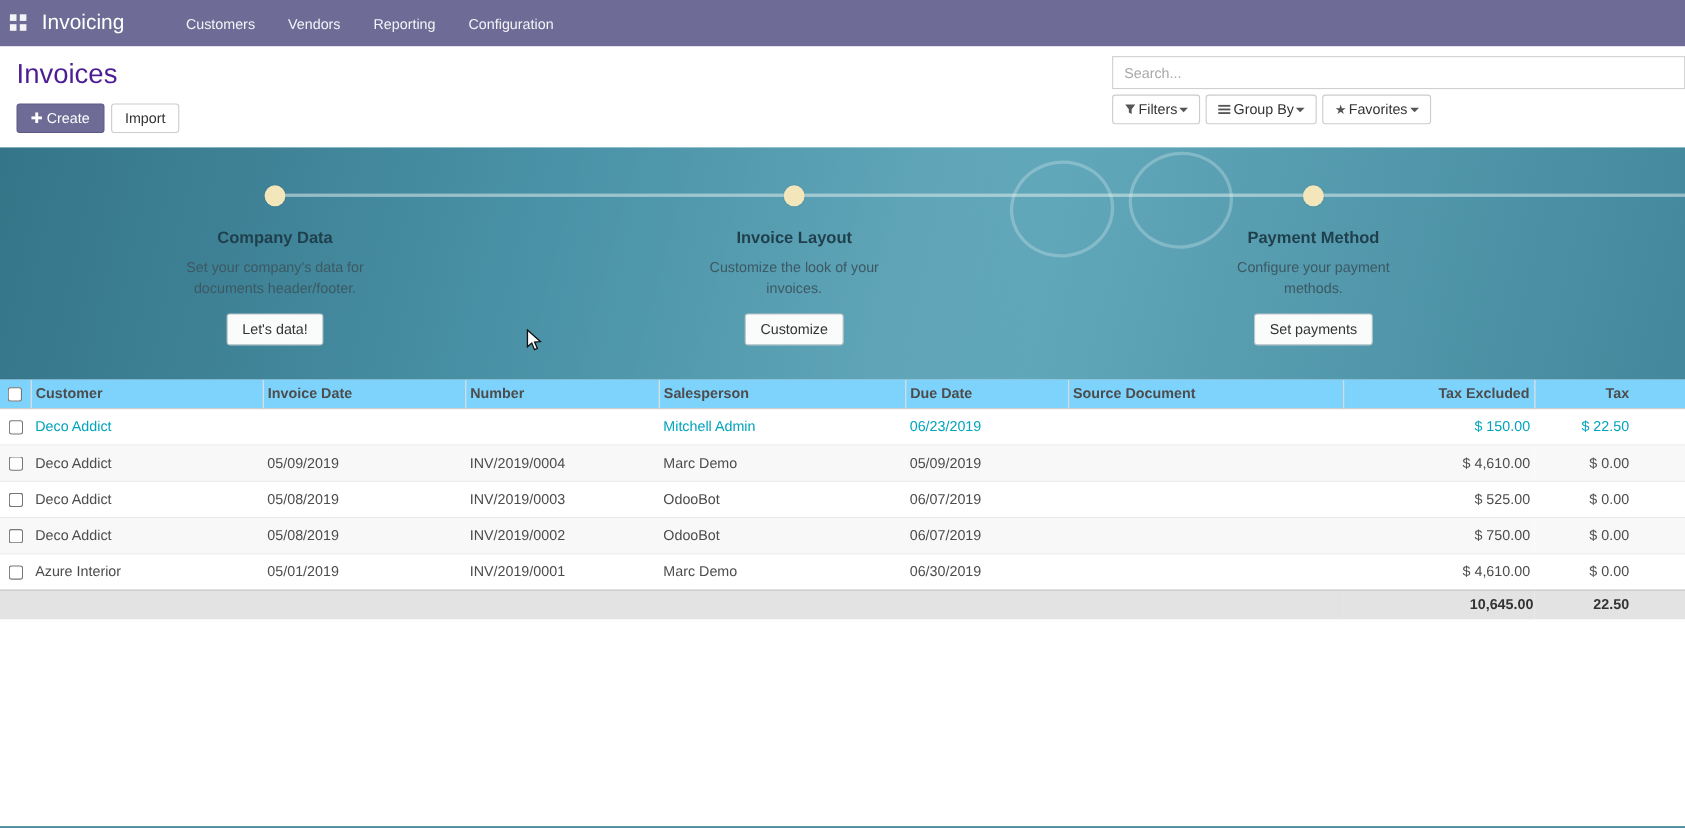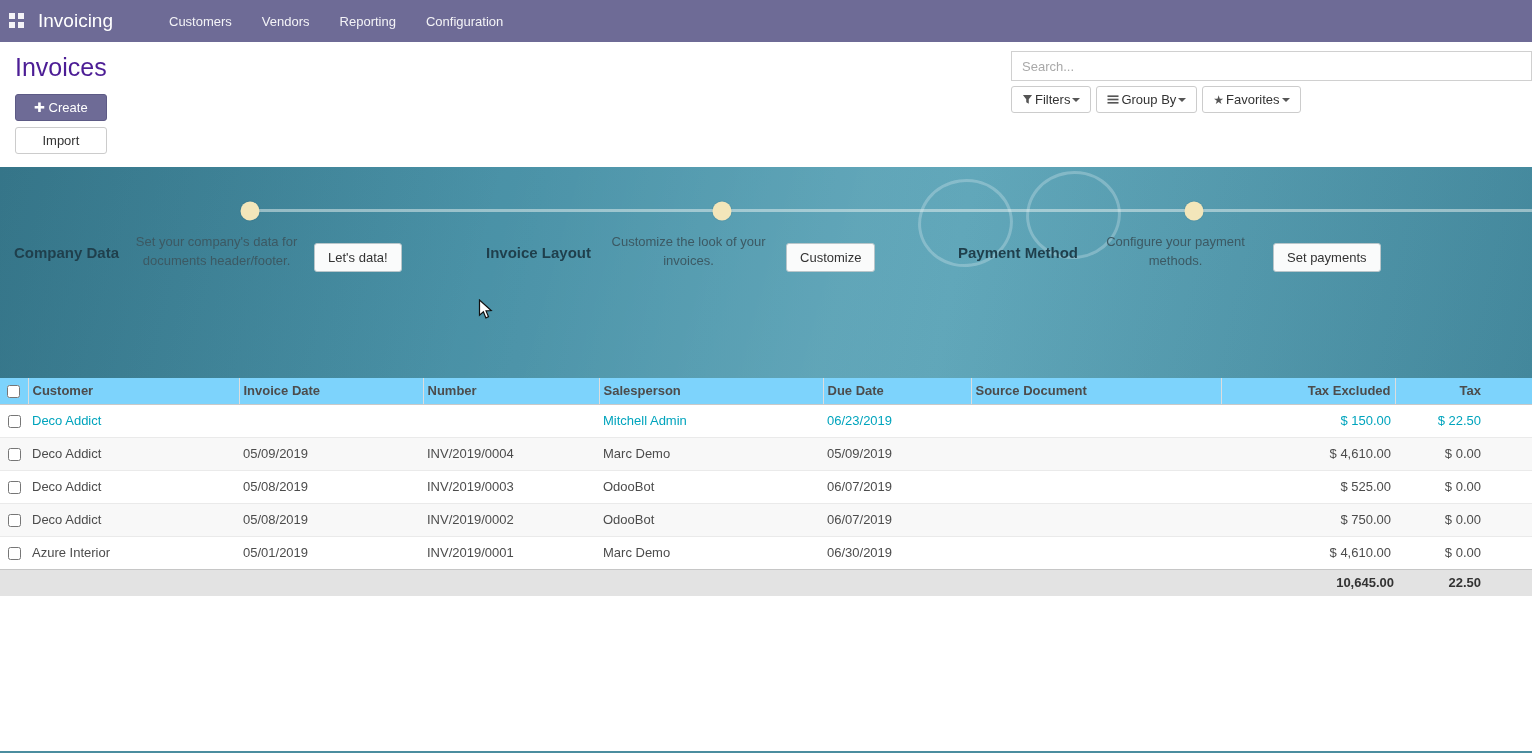--- a/index.html
+++ b/index.html
@@ -19,21 +19,21 @@
   .apps-icon{ width:16px; height:16px; margin:0 13px 0 9px;
     display:grid; grid-template-columns:6px 6px; grid-template-rows:6px 6px; gap:3px; cursor:pointer;}
   .apps-icon i{ background:rgba(255,255,255,.92); }
   .app-name{ font-size:19px; font-weight:400; margin-right:56px; cursor:pointer;}
   .nav-menu{ display:flex; gap:30px; font-size:13px; color:rgba(255,255,255,.92);}
   .nav-menu span{ cursor:pointer; }
 
   
   .control-panel{ display:flex; justify-content:space-between; padding:9px 0 13px 15px; }
   .cp-left .page-title{ font-size:25px; color:#4c1d95; margin:2px 0 12px; }
-  .cp-buttons{ display:flex; gap:6px;flex-direction:column; }
+  .cp-buttons{ display:flex; gap:6px; }
   .btn{ font-family:inherit; font-size:13px; border-radius:3px; padding:5px 12px; cursor:pointer; }
   .btn-primary{ background:#6e6b96; border:1px solid #5d5a85; color:#fff; }
   .btn-default{ background:#fff; border:1px solid #ccc; color:#333; }
   .cp-right{ width:521px; }
   .search-input{
     width:100%; height:30px; border:1px solid #d0d0d0; padding:0 10px; font-size:13px;
     font-family:inherit; color:#333; outline:none;
   }
   .search-input::placeholder{ color:#a9a9a9; }
   .view-controls{ display:flex; gap:5px; margin-top:5px; }
@@ -55,21 +55,21 @@
   }
   .glass{ position:absolute; border:3px solid rgba(235,245,248,.28); border-radius:50%;
     width:95px; height:88px; }
   .glass.g1{ left:918px; top:12px; transform:rotate(-8deg); }
   .glass.g2{ left:1026px; top:4px; transform:rotate(-8deg); }
   .track{ position:absolute; top:42px; left:250px; right:0; height:3px; background:rgba(236,243,242,.5); }
   .dot{ position:absolute; top:44px; width:19px; height:19px; border-radius:50%;
     background:#f3e6ba; transform:translate(-50%,-50%); box-shadow:0 0 0 1px rgba(0,0,0,.04);}
   .dot.d1{ left:250px; } .dot.d2{ left:722px; } .dot.d3{ left:1194px; }
   .steps{ position:absolute; top:62px; left:14px; display:flex; }
-  .step{ width:472px; display:flex; flex-direction:row; align-items:center; text-align:center; }
+  .step{ width:472px; display:flex; flex-direction:column; align-items:center; text-align:center; }
   .step-title{ margin:12px 0 8px; font-size:15px; font-weight:bold; color:#1f3f4c; }
   .step-desc{ margin:0; font-size:13px; line-height:19px; color:#3c5963; max-width:195px; }
   .step-btn{ margin-top:14px; background:#fafbfb; border:1px solid #b9c6ca; border-radius:3px;
     padding:6px 13px; font-size:13px; color:#333; cursor:pointer; font-family:inherit;}
 
   
   table.list{ width:1532px; border-collapse:collapse; table-layout:fixed; font-size:13px; color:var(--text); }
   .list thead th{
     background:#7dd3fc; border-bottom:1px solid #c9c9c9; border-right:1px solid #ddd;
     height:26px; font-weight:bold; text-align:left; padding:0 4px; color:#4c4c4c;

